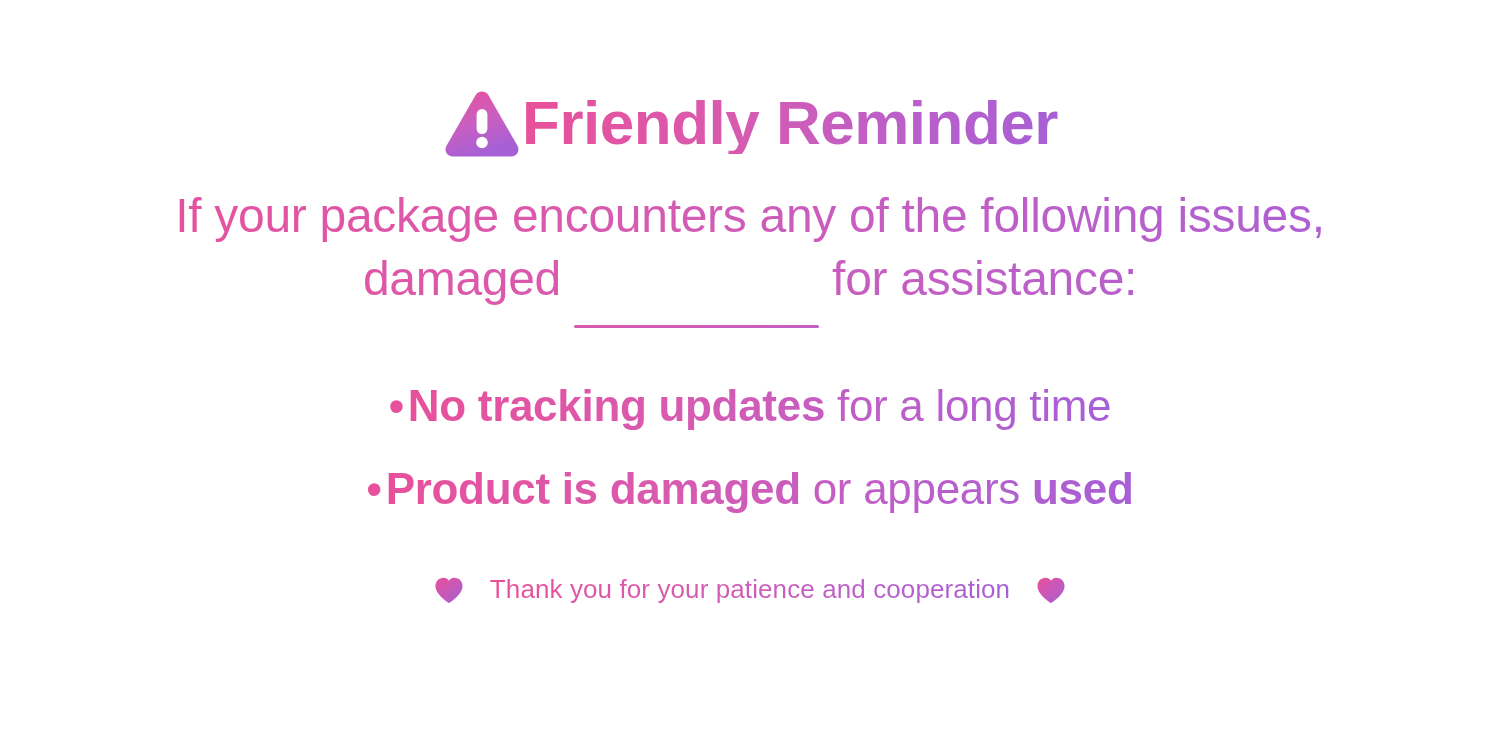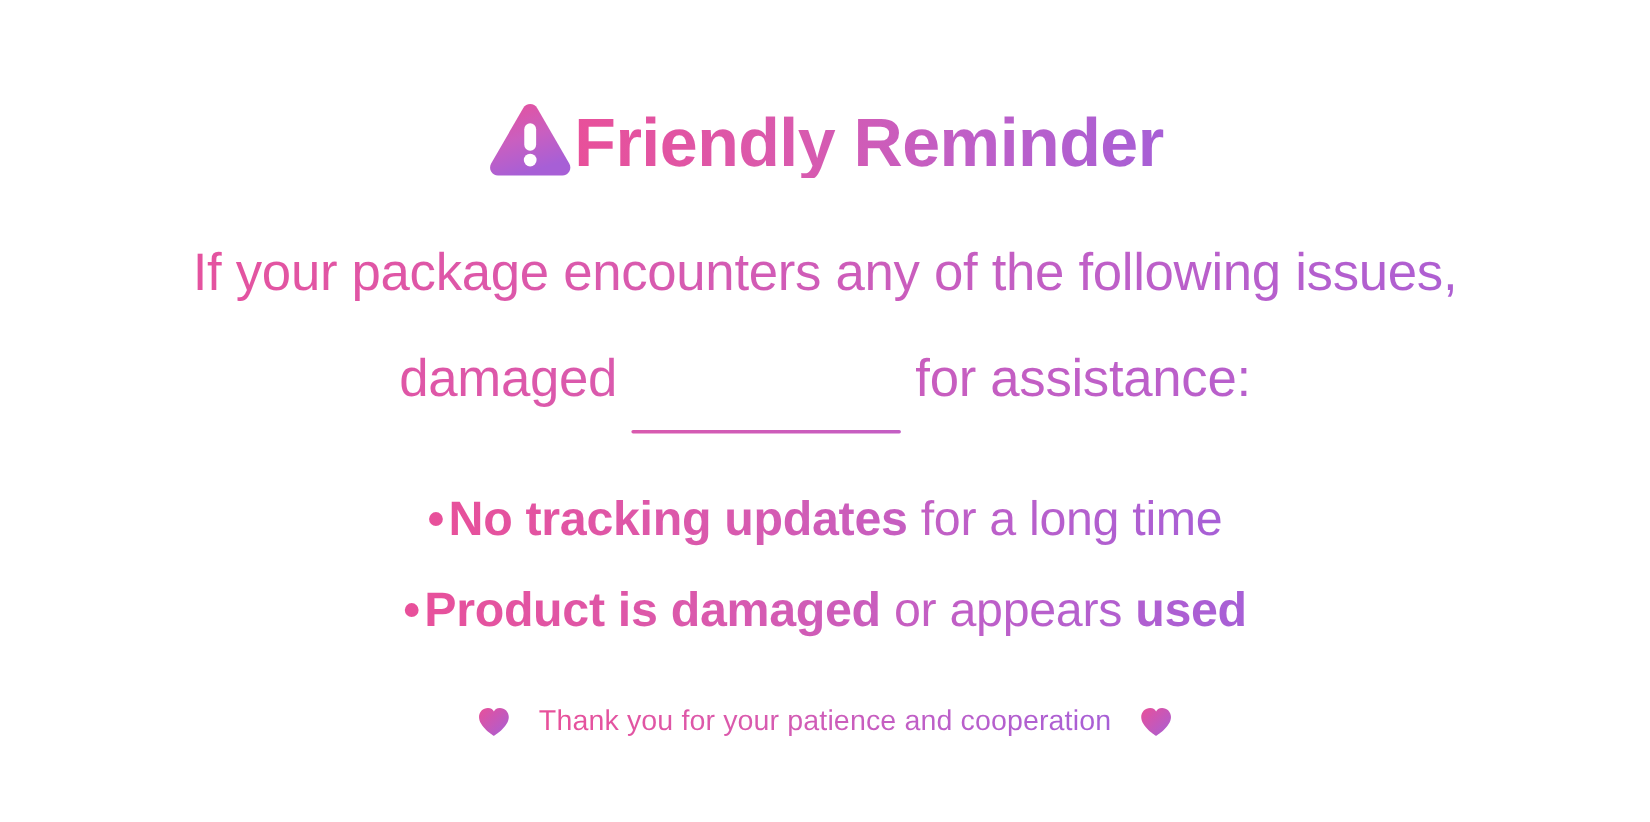--- a/index.html
+++ b/index.html
@@ -31,21 +31,21 @@
     -webkit-background-clip: text;
     background-clip: text;
     -webkit-text-fill-color: transparent;
     color: transparent;
   }
 
   
   .title-row {
     margin-top: 84px;
     display: flex;
-    align-items: flex-end;
+    align-items: center;
     justify-content: center;
     height: 78px;
   }
   .warn-icon {
     width: 80px;
     height: 72px;
     display: block;
     flex: 0 0 auto;
   }
   .title-text {
@@ -59,21 +59,21 @@
   
   .intro {
     margin-top: 22px;
     width: 1420px;
     text-align: center;
     font-size: 48px;
     font-weight: 300;
     line-height: 1.32;
     letter-spacing: -0.3px;
   }
-  .intro .line { display: block; margin-top: 33px; }
+  .intro .line { display: block; }
   .contact-link {
     font-weight: 700;
     position: relative;
     display: inline-block;
     padding: 0 4px;
   }
   .contact-link::after {
     content: "";
     position: absolute;
     left: 0;

